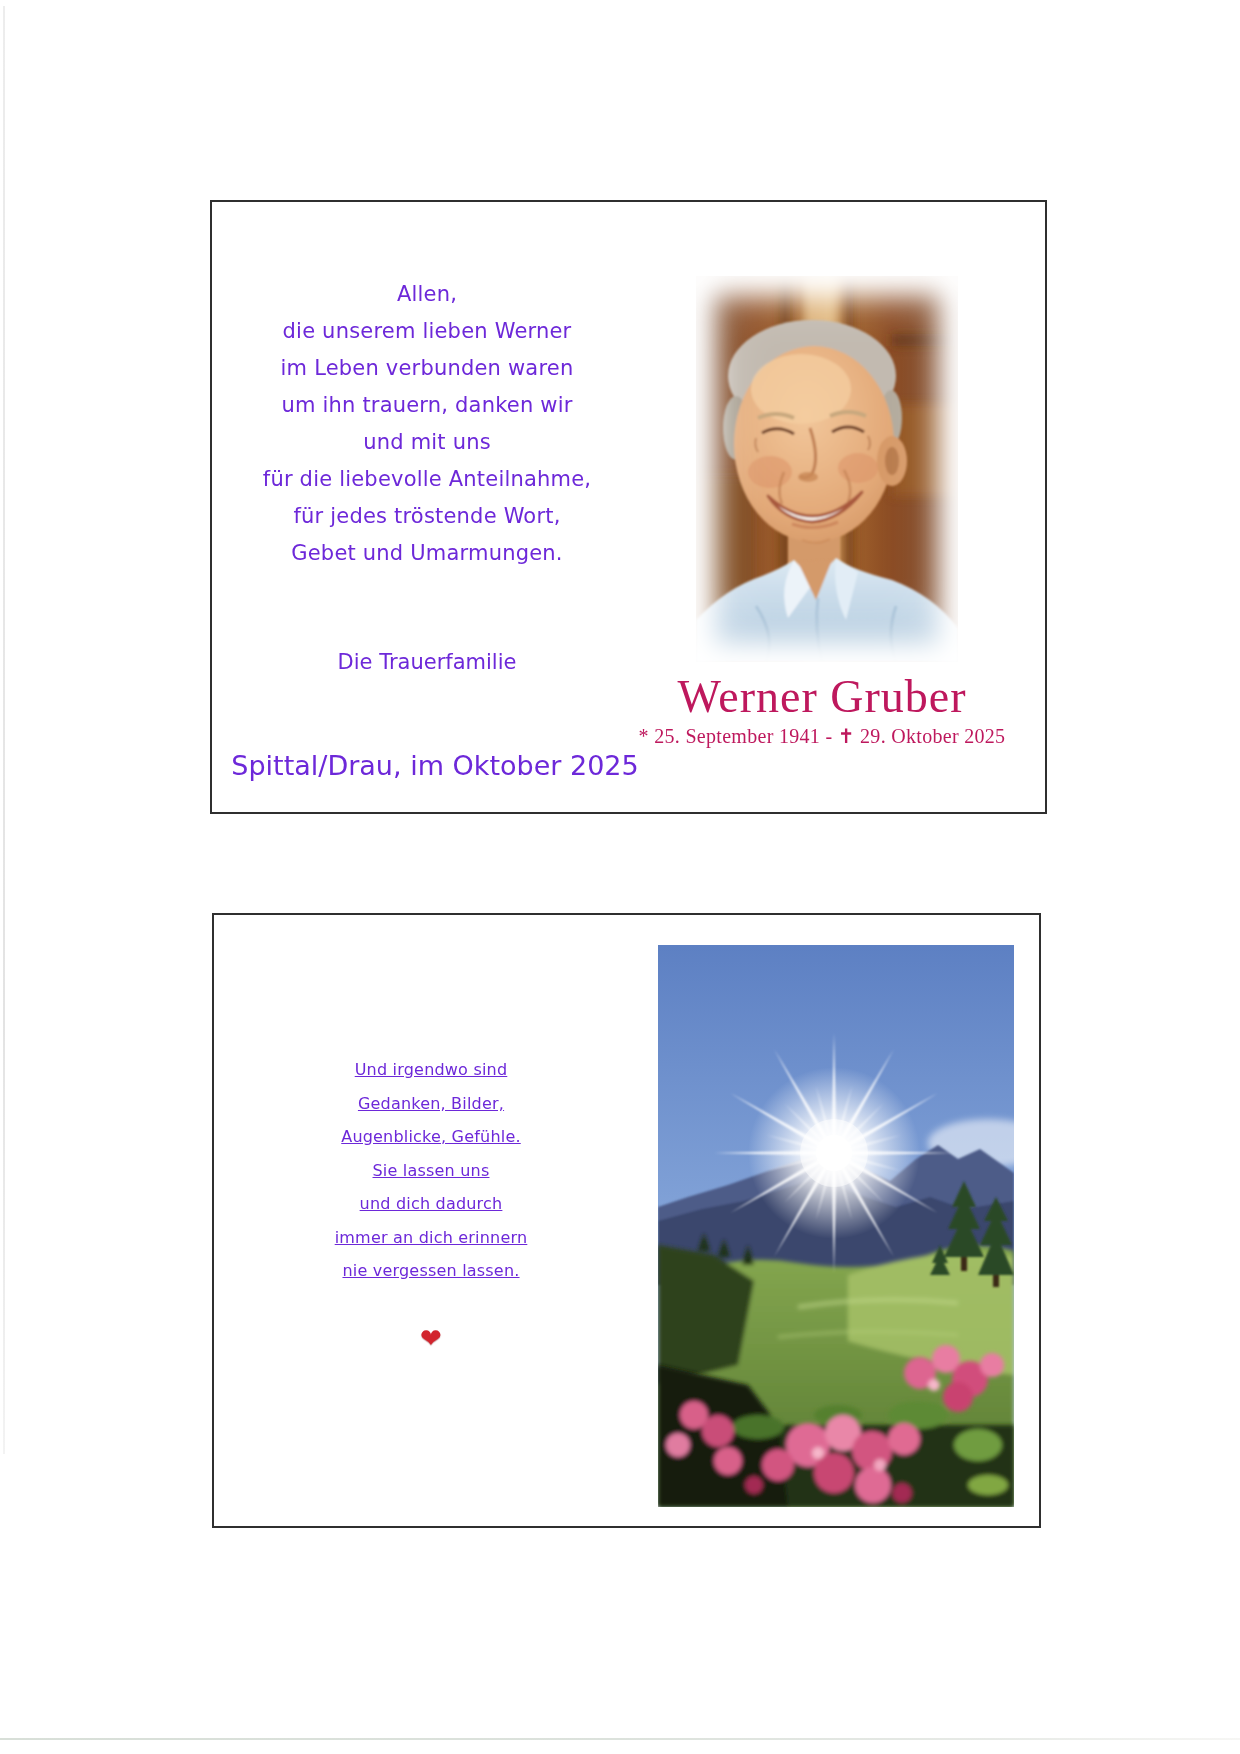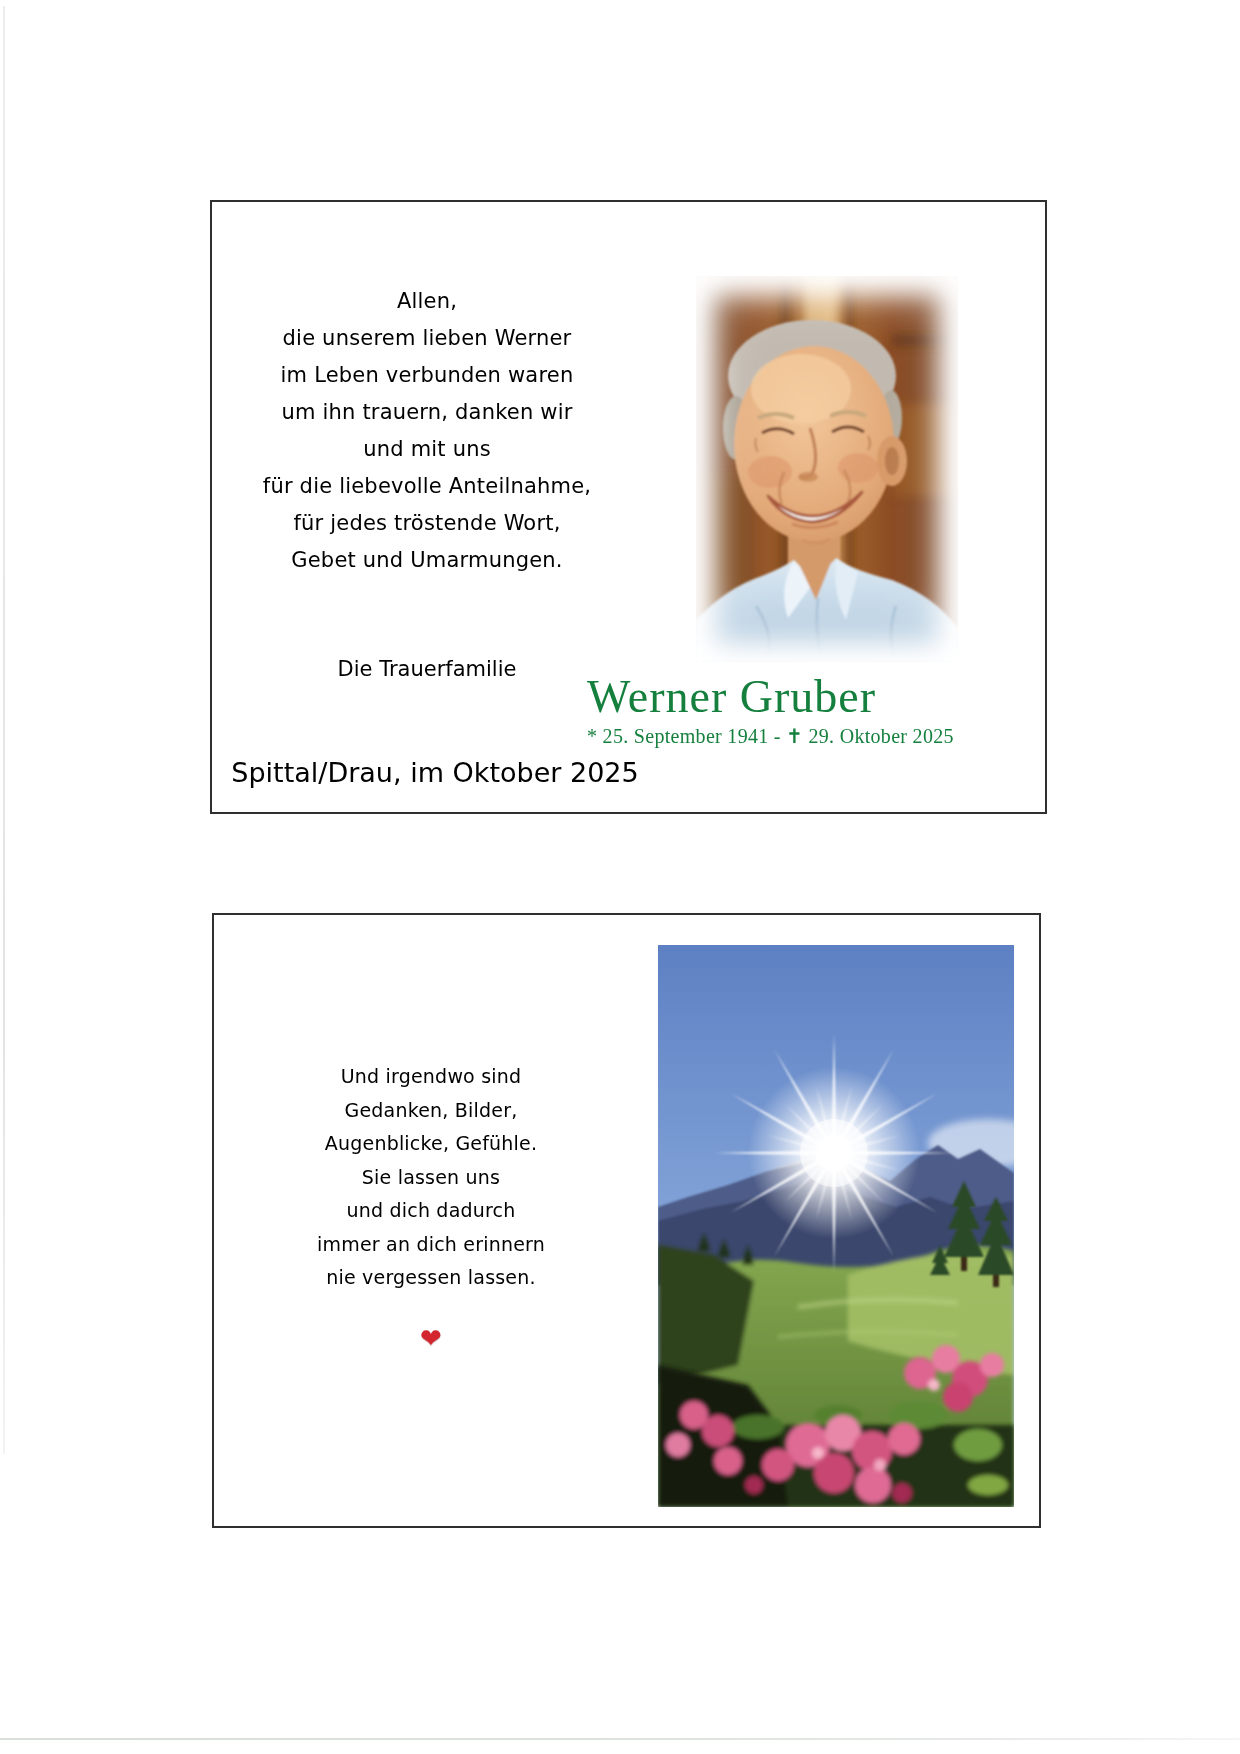--- a/index.html
+++ b/index.html
@@ -19,21 +19,21 @@
     background:linear-gradient(90deg,#d8dfd8 0%, #dce2dc 50%, #e7eae6 80%, #f6f6f4 100%);
   }
 
   .card {
     position:absolute; background:#ffffff; border:2px solid #2f2f2f;
     box-sizing:border-box;
   }
   .card-front { left:210px; top:200px; width:837px; height:614px; }
   .card-back  { left:212px; top:913px; width:829px; height:615px; }
 
-  .hw { color:#000000;margin-top:7px; }
+  .hw { color:#6d28d9; }
   .thank-you {
     position:absolute; left:10px; top:74px; width:410px; text-align:center;
     font-size:21px; line-height:37px; letter-spacing:.2px;
   }
   .family-signature {
     position:absolute; left:10px; top:448px; width:410px; text-align:center;
     font-size:21px;
   }
   .place-date {
     position:absolute; left:18px; top:548px; width:410px; text-align:center;
@@ -43,30 +43,30 @@
   .portrait {
     position:absolute; left:484px; top:74px; width:262px; height:386px; margin:0;
   }
   .portrait svg { display:block; width:100%; height:100%; }
   .feather-edge {
     position:absolute; inset:0;
     box-shadow: inset 0 0 26px 18px #ffffff, inset 0 0 60px 12px rgba(255,255,255,.55);
   }
 
   .name-block {
-    position:absolute; left:375px; top:470px; width:470px; 
-    color:#15803d; font-family:"Liberation Serif", serif;
+    position:absolute; left:375px; top:470px; width:470px; text-align:center;
+    color:#be185d; font-family:"Liberation Serif", serif;
   }
   .deceased-name { font-size:46px; line-height:1.08; letter-spacing:1px; }
   .deceased-profession { font-size:22px; margin-top:4px; letter-spacing:.4px; }
   .deceased-dates { font-size:20px; margin-top:2px; letter-spacing:.3px; }
 
   .poem {
     position:absolute; left:12px; top:138px; width:410px; text-align:center;
-    font-size:19px; line-height:33.5px; letter-spacing:.2px;
+    font-size:16px; line-height:33.5px; letter-spacing:.2px;text-decoration:underline;
   }
   .heart {
     position:absolute; left:12px; top:408px; width:410px; text-align:center;
     font-size:26px; line-height:30px; color:#d2252e;
     text-shadow:0 1px 1px rgba(130,10,20,.45);
   }
 
   .landscape {
     position:absolute; left:444px; top:30px; width:356px; height:562px; margin:0;
   }

